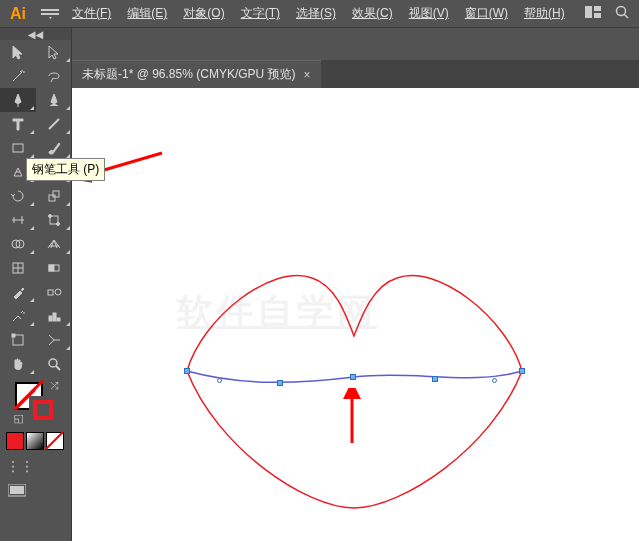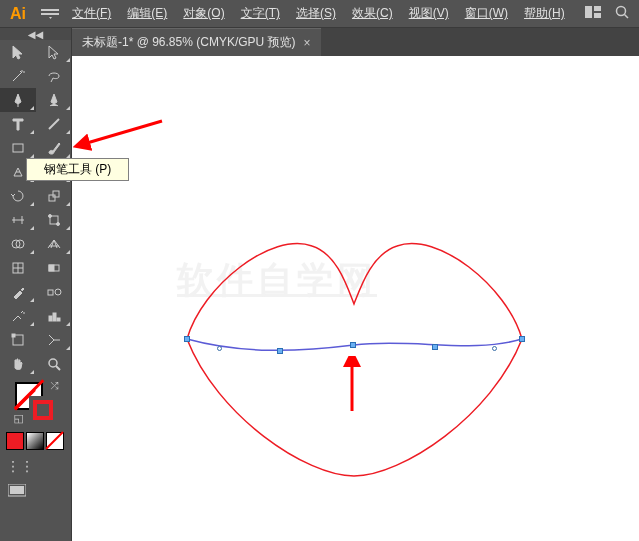--- a/index.html
+++ b/index.html
@@ -33,25 +33,25 @@
   .mini-swatches { display:flex; gap:2px; padding:2px 6px; }
   .mini-swatches div{ width:18px; height:18px; }
   .ms-solid{ background:#ed1c24; border:1px solid #000;}
   .ms-grad{ background:linear-gradient(135deg,#fff,#000); border:1px solid #000;}
   .ms-none{ background:white; border:1px solid #000; position:relative;}
   .ms-none:after{content:"";position:absolute;left:-1px;bottom:-1px;width:24px;height:2px;background:red;transform:rotate(-45deg);transform-origin:left;}
   .dots{ padding:6px; color:#ccc; font-size:14px; text-align:left;}
   .screen-mode{ padding:4px 8px; display:flex; align-items:center;}
   .screen-mode svg{fill:#ccc;}
   .main { flex:1; background:#535353; display:flex; flex-direction:column; }
-  .doc-tab { height:28px; background:#434343; display:flex; align-items:center; }
+  .doc-tab { height:28px; background:#434343; display:flex; align-items:center;margin-top:32px; }
   .tab { background:#535353; color:#e0e0e0; font-size:12px; padding: 5px 10px; display:flex; align-items:center; gap:8px; border-top:1px solid #666; }
   .tab .close{ color:#ccc; font-size:12px; cursor:pointer;}
   .canvas { flex:1; background:#fff; position:relative; overflow:hidden; }
-  .tooltip { position:absolute; left:26px; top:158px; background:#ffffe1; border:1px solid #808080; padding:2px 17px; font-size:12px; color:#000; white-space:nowrap; z-index:50;}
+  .tooltip { position:absolute; left:26px; top:158px; background:#ffffe1; border:1px solid #808080; padding:2px 5px; font-size:12px; color:#000; white-space:nowrap; z-index:50;}
   .annot-arrow { position:absolute; z-index:40; }
   .watermark { position:absolute; left:105px; top:200px; font-size:36px; font-weight:bold; color:#ccc; opacity:0.25; letter-spacing:4px; font-family:"SimHei","Microsoft YaHei";text-decoration:underline; }
   .watermark-sub { position:absolute; left:115px; top:240px; font-size:18px; font-weight:bold; color:#ccc; opacity:0.22; letter-spacing:6px; font-family:Arial;}
   .anchor { position:absolute; width:6px; height:6px; background:#6ab0f3; border:1px solid #2b6fb5; z-index:30;}
   .handle { position:absolute; width:5px; height:5px; background:#fff; border:1px solid #3a6fa8; border-radius:50%; z-index:30;}
   .path-lip { position:absolute; stroke:#ed1c24; fill:none; stroke-width:1.5;}
   .path-mid { position:absolute; stroke:#5b5bd6; fill:none; stroke-width:1.5;}
 </style>
 </head>
 <body>

